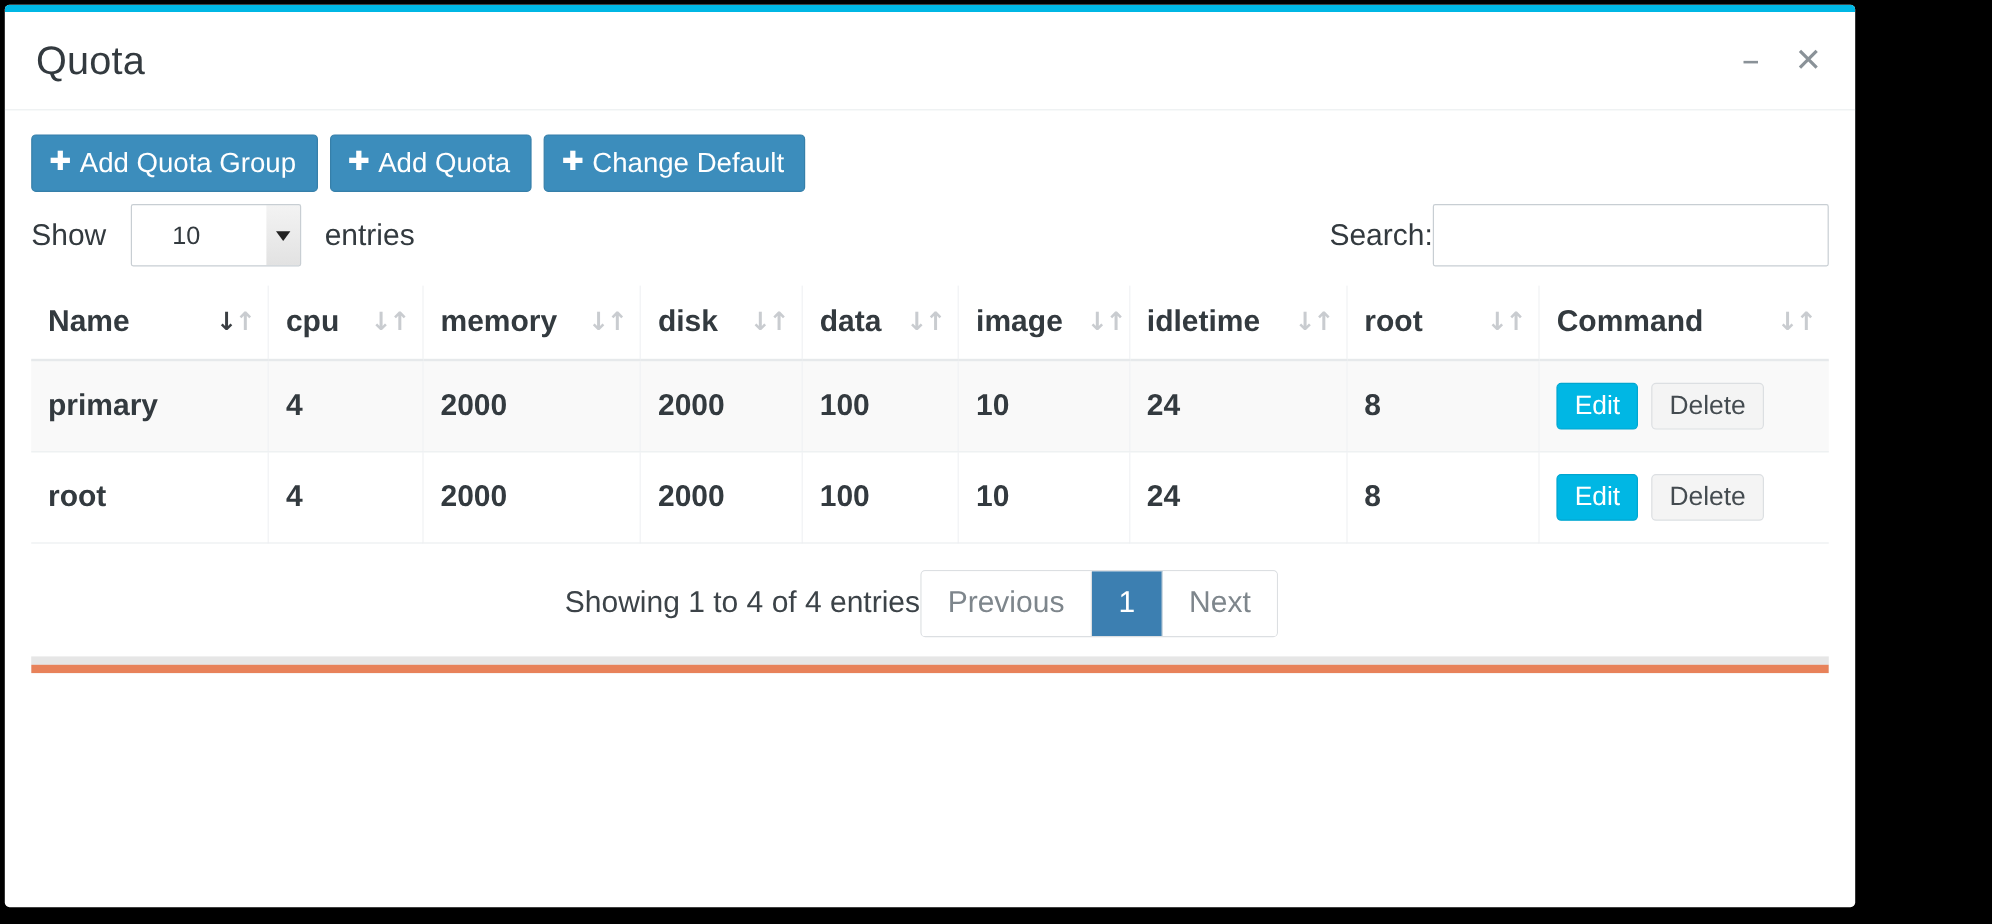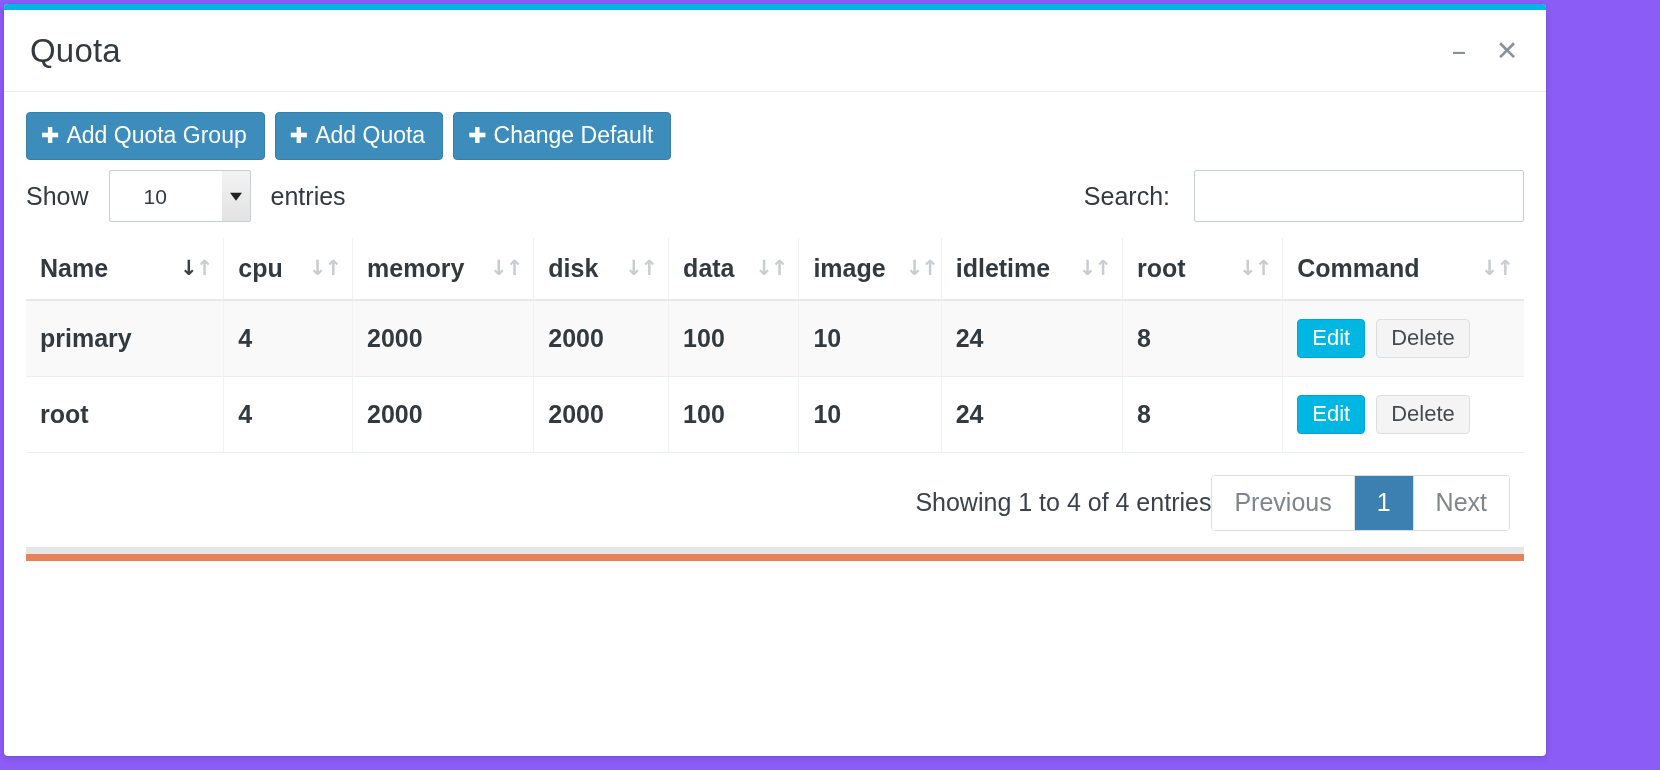--- a/index.html
+++ b/index.html
@@ -6,21 +6,21 @@
   html, body {
     margin: 0; padding: 0;
     width: 1660px; height: 770px;
     background: #ecf0f3;
     font-family: "Liberation Sans", sans-serif;
     overflow: hidden;
   }
   #root {
     position: relative;
     width: 1660px; height: 770px;
-    background: #8b5cf6;
+    background: #000000;
   }
   
   .window {
     position: absolute;
     left: 4px; top: 4px;
     width: 1542px; height: 752px;
     background: #ffffff;
     border-radius: 4px;
     box-shadow: 0 2px 6px rgba(0,0,0,.14), 0 0 1px rgba(0,0,0,.18);
     overflow: hidden;
@@ -114,21 +114,21 @@
   }
   .select-wrap { position: relative; display: inline-block; }
   .select-caret {
     position: absolute; right: 9px; top: 50%; transform: translateY(-40%);
     width: 0; height: 0;
     border-left: 6px solid transparent;
     border-right: 6px solid transparent;
     border-top: 8px solid #222;
     pointer-events: none;
   }
-  .dt-filter { display: flex; align-items: center; gap: 24px; font-size: 25px; color: #333a3f; }
+  .dt-filter { display: flex; align-items: center; gap: 0; font-size: 25px; color: #333a3f; }
   .search-input {
     width: 330px; height: 52px;
     border: 1px solid #c8ced3;
     border-radius: 2px;
     font-size: 22px;
     padding: 0 10px;
     font-family: "Liberation Sans", sans-serif;
     color: #333a3f;
     background: #fff;
   }
@@ -208,21 +208,21 @@
     font-size: 27px;
     color: #111;
     line-height: 1;
     margin-left: 6px;
   }
 
   
   .dt-footer {
     display: flex;
     align-items: center;
-    justify-content: flex-end;
+    justify-content: center;
     padding: 22px 14px 0 0;
   }
   .dt-info { font-size: 25px; color: #3c4348; font-weight: 400; }
   .pager { display: flex; border: 1px solid #dcdfe2; border-radius: 4px; overflow: hidden; }
   .pager .pg {
     font-size: 25px;
     color: #7e868c;
     padding: 13px 22px;
     background: #ffffff;
     cursor: pointer;

